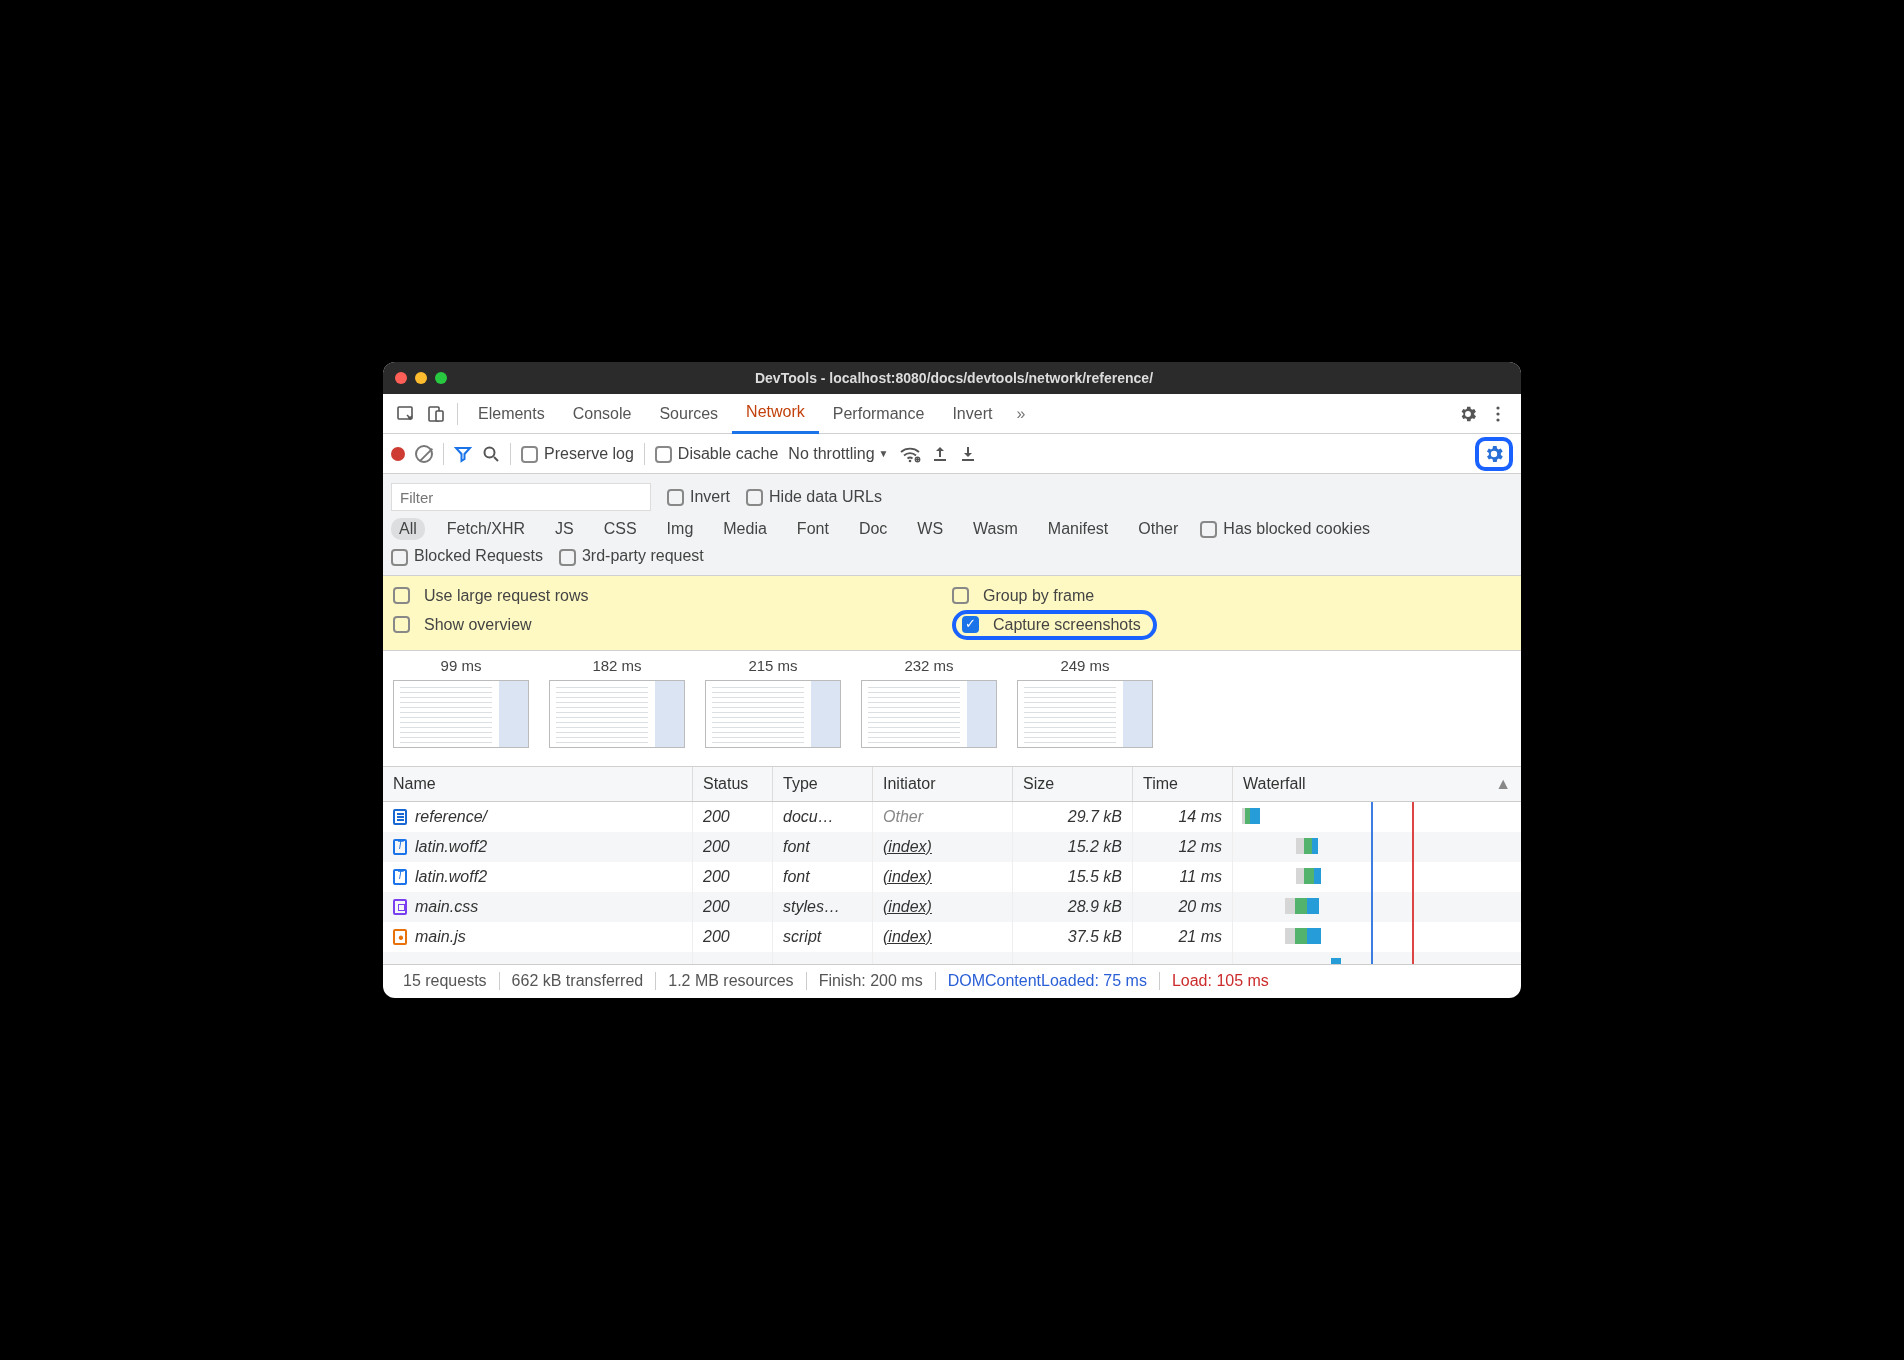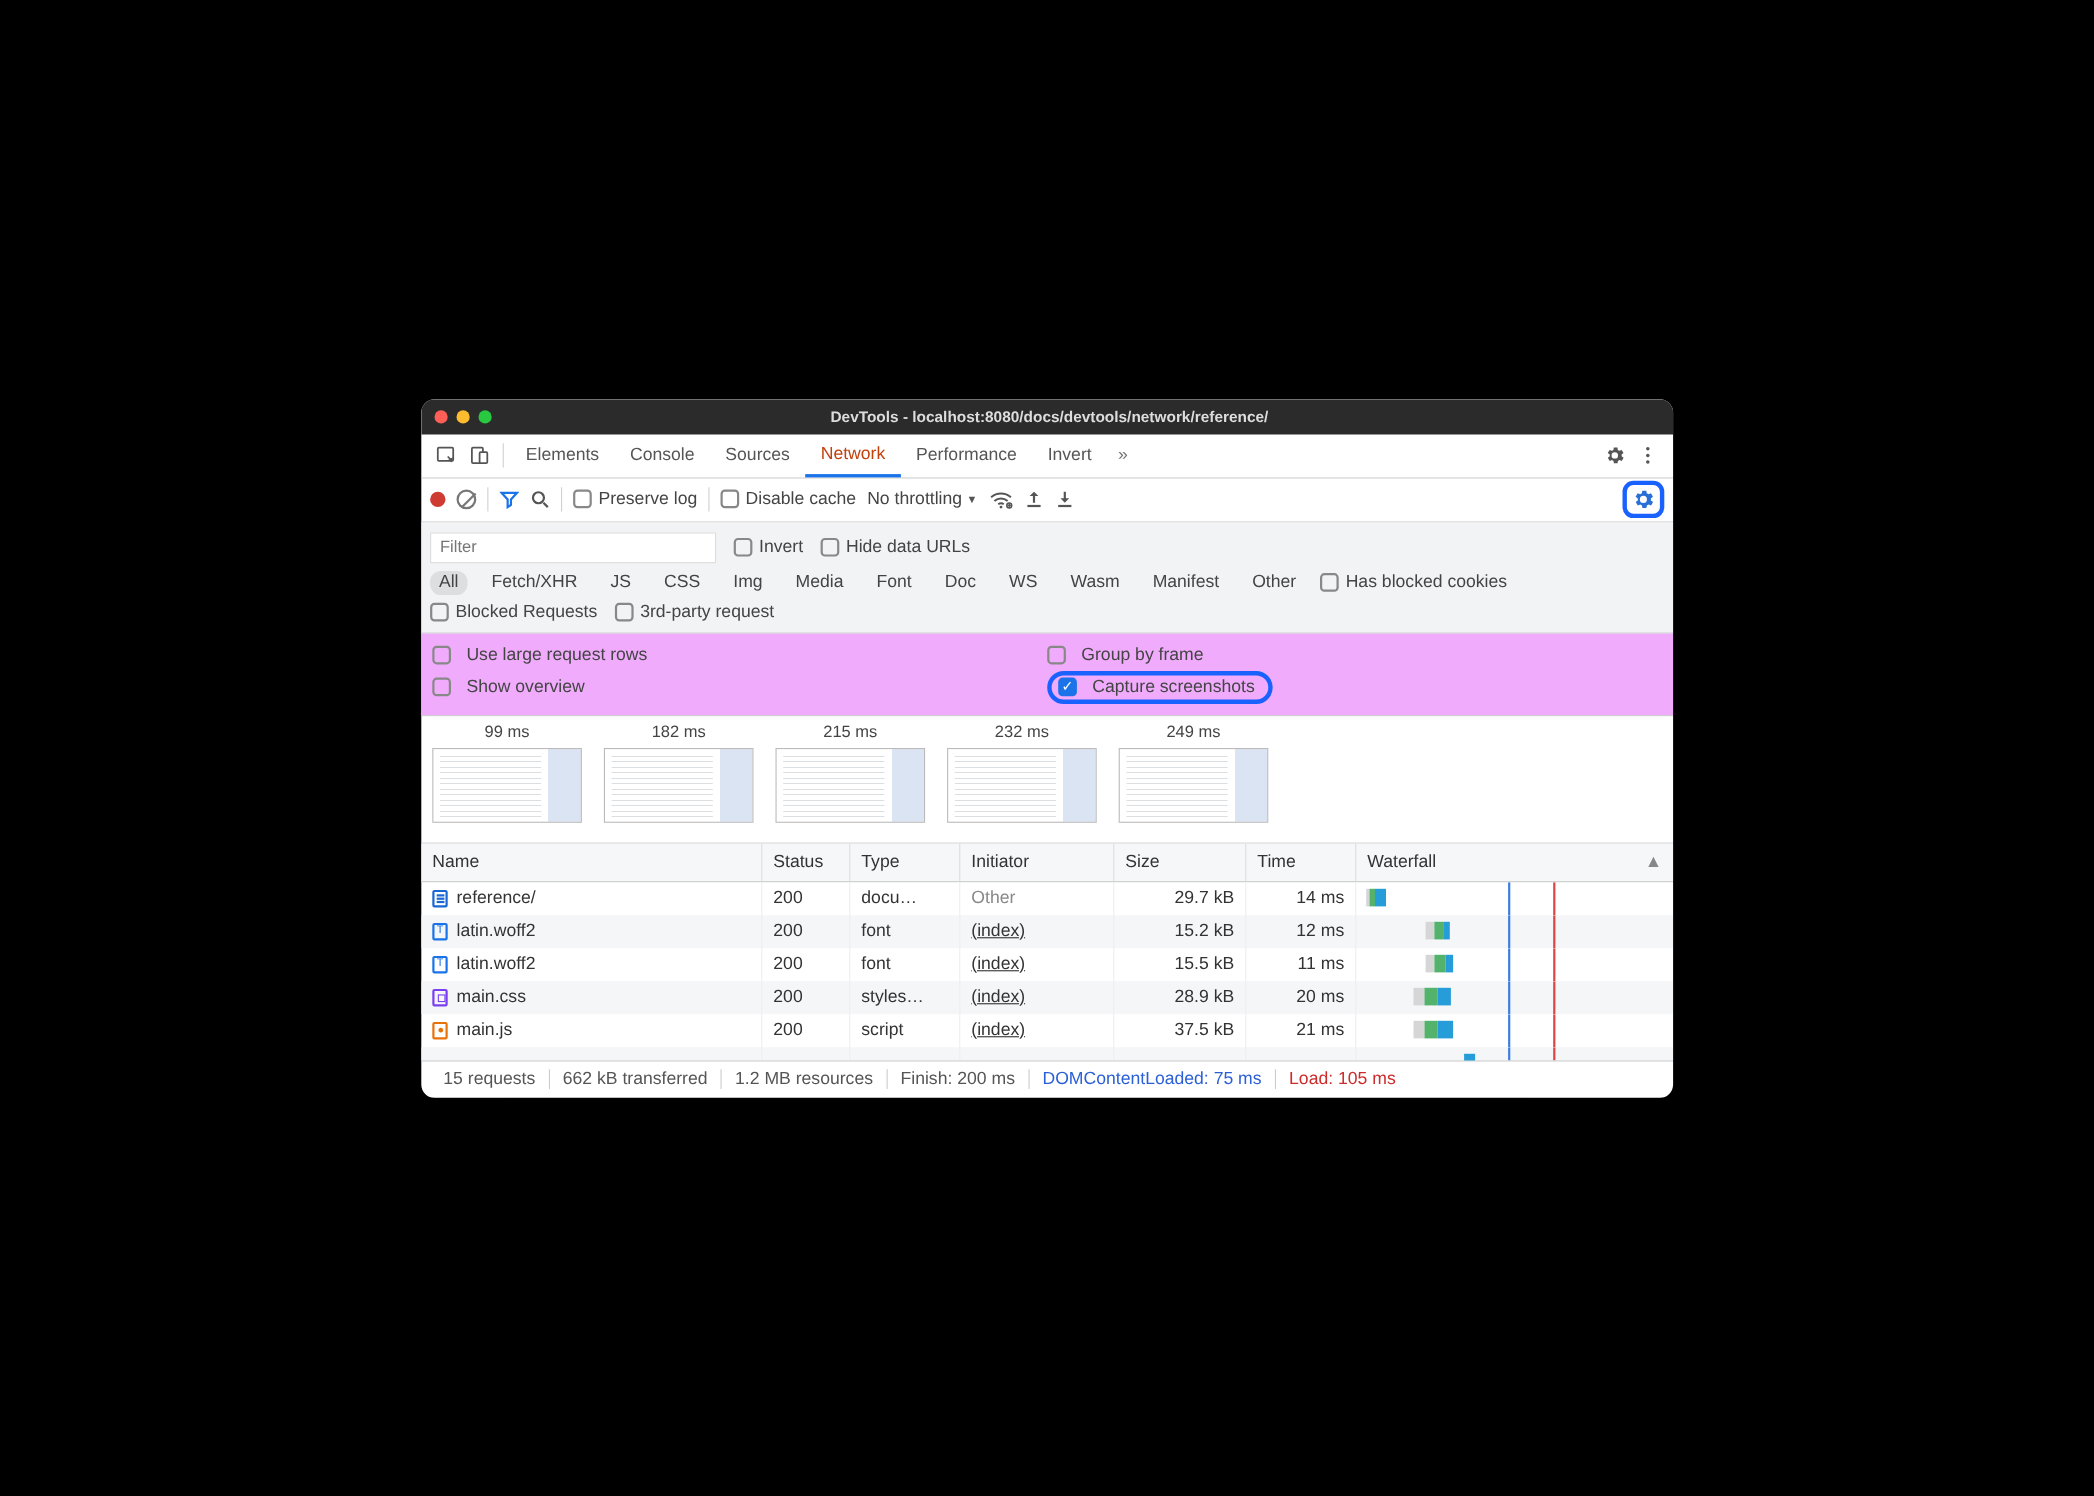--- a/index.html
+++ b/index.html
@@ -73,21 +73,21 @@
   .filterbar .row { display:flex; align-items:center; gap:16px; flex-wrap:wrap; padding:3px 0; }
   .filter-input {
     background:#fff; border:1px solid #dcdcdc; width:260px; height:28px;
     padding: 0 8px; font-size:15px; color:#3b82f6;
   }
   .pill-row { display:flex; gap:14px; align-items:center; flex-wrap:wrap; padding:4px 0; }
   .pill { padding: 2px 8px; border-radius: 10px; cursor:pointer; }
   .pill.sel { background:#dcdee0; }
 
   .settings-pane {
-    background:#f0abfc; border-bottom:1px solid #d0d0d0;
+    background:#fef9c3; border-bottom:1px solid #d0d0d0;
     display:grid; grid-template-columns: 1fr 1fr;
     padding: 6px 10px 10px 10px; font-size:16px; color:#444;
   }
   .settings-pane label { display:flex; align-items:center; gap:8px; padding: 5px 0; }
   .capture-hl {
     border:4px solid #1a62ff; border-radius: 18px;
     padding: 2px 12px 2px 6px;
     display:inline-flex; align-items:center; gap:8px; width:fit-content;
   }
 
@@ -114,21 +114,21 @@
     background:#f6f7f8;
   }
   .grid-head > div { padding: 8px 10px; border-right:1px solid #ddd; display:flex; align-items:flex-start; justify-content:space-between; }
   .grid-head > div:last-child { border-right:none; }
   .grid-body .row {
     display:grid;
     grid-template-columns: 310px 80px 100px 140px 120px 100px 1fr;
     font-size:16px; color:#333;
   }
   .grid-body .row:nth-child(even) { background:#f4f6f7; }
-  .grid-body .row > div { padding: 6px 10px; border-right:1px solid #eee; white-space:nowrap; overflow:hidden; text-overflow:ellipsis; }
+  .grid-body .row > div { padding: 6px 10px; border-right:1px solid #eee; white-space:nowrap; overflow:hidden; text-overflow:ellipsis;font-style:italic; }
   .grid-body .row > div:last-child { border-right:none; position:relative; }
   .name-cell { display:flex; align-items:center; gap:8px; }
   .file-ico { width:14px; height:16px; border:2px solid; border-radius:2px; display:inline-block; position:relative; }
   .file-ico.doc { border-color:#1967d2; }
   .file-ico.doc::after { content:""; position:absolute; left:2px; top:2px; width:7px; height:2px; background:#1967d2; box-shadow: 0 3px 0 #1967d2, 0 6px 0 #1967d2; }
   .file-ico.font { border-color:#1a73e8; }
   .file-ico.font::after { content:"T"; color:#1a73e8; font-size:10px; position:absolute; left:2px; top:-1px; }
   .file-ico.css { border-color:#7b3ff2; }
   .file-ico.css::after { content:""; position:absolute; left:3px; top:3px; width:5px; height:5px; border:1px solid #7b3ff2; }
   .file-ico.js { border-color:#e8710a; }

